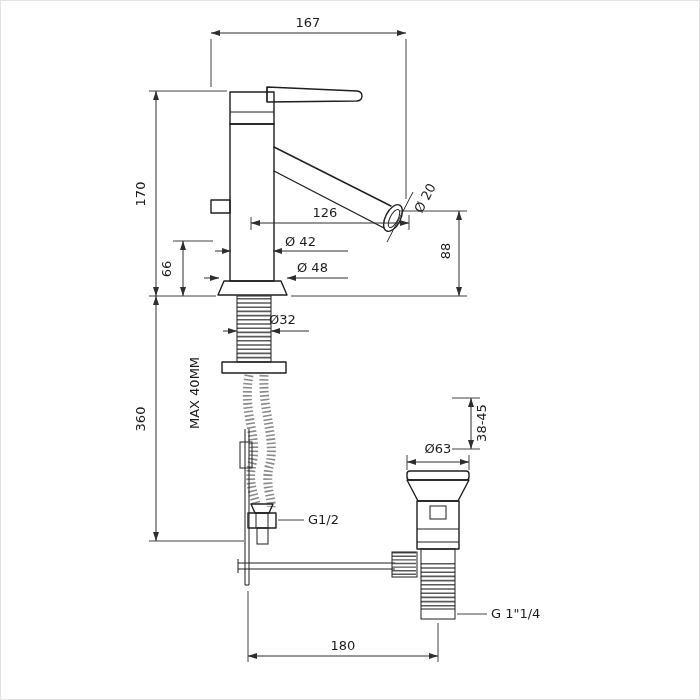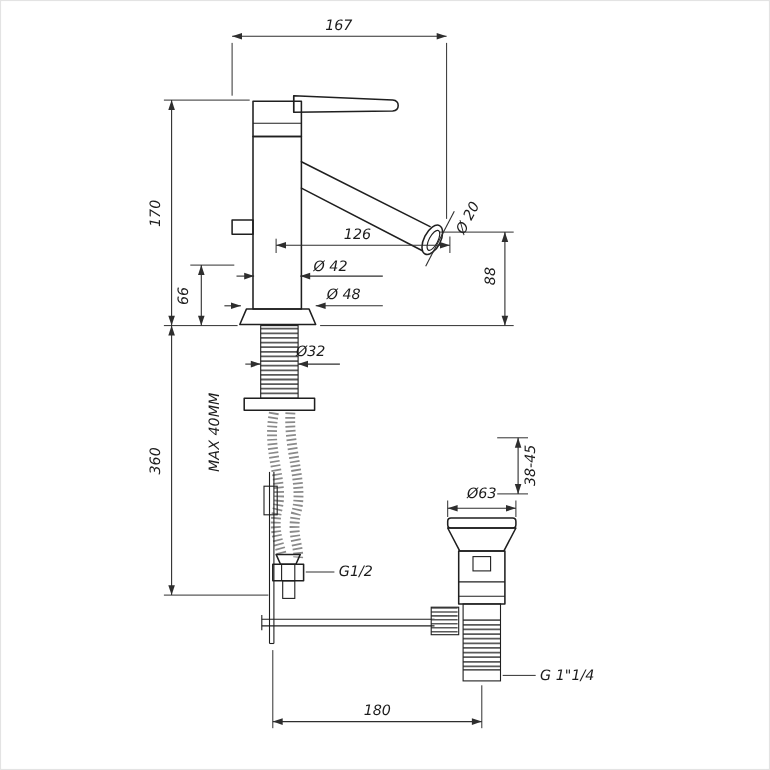--- a/index.html
+++ b/index.html
@@ -1,20 +1,19 @@
 <!DOCTYPE html>
 <html><head>
 <meta charset="utf-8">
 <style>
   html,body{margin:0;padding:0;background:#fff;}
   .canvas{
     width:700px;height:700px;position:relative;background:#ffffff;
     border:1px solid #e3e3e3;box-sizing:border-box;
     font-family:"DejaVu Sans", sans-serif;
-    font-style:italic;
   }
   svg{display:block;}
   .outline{fill:none;stroke:#1f1f1f;stroke-width:1.4;stroke-linejoin:round;stroke-linecap:round;}
   .thin{fill:none;stroke:#1f1f1f;stroke-width:1;}
   .dim{stroke:#2e2e2e;stroke-width:1;fill:none;}
   .ext{stroke:#2e2e2e;stroke-width:0.9;fill:none;}
   .ah{fill:#2e2e2e;stroke:none;}
   .threads{fill:none;}
   text.dimtext{font-family:"DejaVu Sans", sans-serif;font-size:13px;fill:#1c1c1c;}
 </style>

